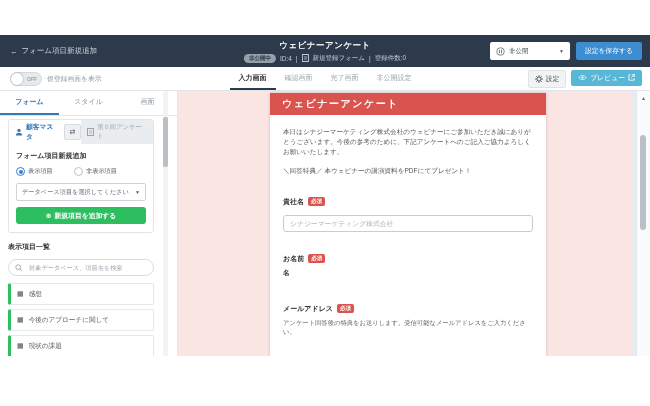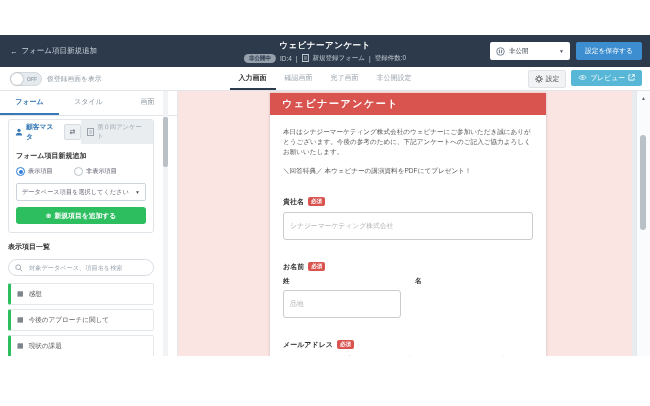--- a/index.html
+++ b/index.html
@@ -82,21 +82,21 @@
   .preview{flex:1;background:#fbe5e2;position:relative;overflow:hidden;}
   .form-card{position:absolute;left:92px;top:2px;width:276px;height:310px;background:#fff;box-shadow:0 0 3px rgba(0,0,0,.18);}
   .form-header{height:22px;background:#d9534f;color:#fff;font-size:10px;font-weight:bold;display:flex;align-items:center;
       padding-left:12px;letter-spacing:1.5px;}
   .form-body{padding:12px 13px;}
   .intro{font-size:6.6px;color:#555;line-height:1.55;margin:0 0 9px;}
   .bonus{font-size:6.6px;color:#555;margin:0 0 21px;}
   .fgroup{margin-bottom:22px;}
   .flabel{font-size:7px;font-weight:bold;color:#333;display:flex;align-items:center;gap:4px;margin-bottom:5px;}
   .req{background:#d9534f;color:#fff;font-size:5.5px;font-weight:bold;padding:1px 3px;border-radius:2px;}
-  .tinput{width:100%;box-sizing:border-box;height:28px;border:1px solid #ccc;border-radius:3px;font-size:6.8px;
+  .tinput{width:100%;box-sizing:border-box;height:17px;border:1px solid #ccc;border-radius:3px;font-size:6.8px;
       padding:0 6px;color:#333;background:#fff;font-family:"Liberation Sans","DejaVu Sans",sans-serif;}
   .tinput::placeholder{color:#b2b2b2;}
   .name-row{display:flex;gap:14px;}
   .name-col{flex:1;}
   .sublabel{font-size:6.6px;font-weight:bold;color:#333;margin-bottom:4px;}
   .fdesc{font-size:6.3px;color:#666;margin:-1px 0 5px;line-height:1.5;}
   .pv-strip{position:absolute;right:13px;top:0;bottom:0;width:5px;background:#e8ecee;}
   .pv-scroll{position:absolute;right:0;top:0;bottom:0;width:13px;background:#fafbfc;border-left:1px solid #e4e8ea;}
   .pv-arrow{display:block;text-align:center;font-size:5px;color:#667;margin-top:4px;}
   .pv-thumb{position:absolute;left:3px;top:44px;width:6px;height:95px;background:#b9c0c6;border-radius:3px;cursor:pointer;}
@@ -285,24 +285,20 @@
             <input class="tinput" type="text" placeholder="シナジーマーケティング株式会社" style="">
           </div>
 
           <div class="fgroup">
             <div class="flabel">
               <span>お名前</span>
               <span class="req">必須</span>
             </div>
             <div class="name-row">
               <div class="name-col">
-                <div class="sublabel">姓</div>
-                <input class="tinput" type="text" placeholder="品地" style="">
-              </div>
-              <div class="name-col">
                 <div class="sublabel">名</div>
               </div>
             </div>
           </div>
 
           <div class="fgroup">
             <div class="flabel">
               <span>メールアドレス</span>
               <span class="req">必須</span>
             </div>

